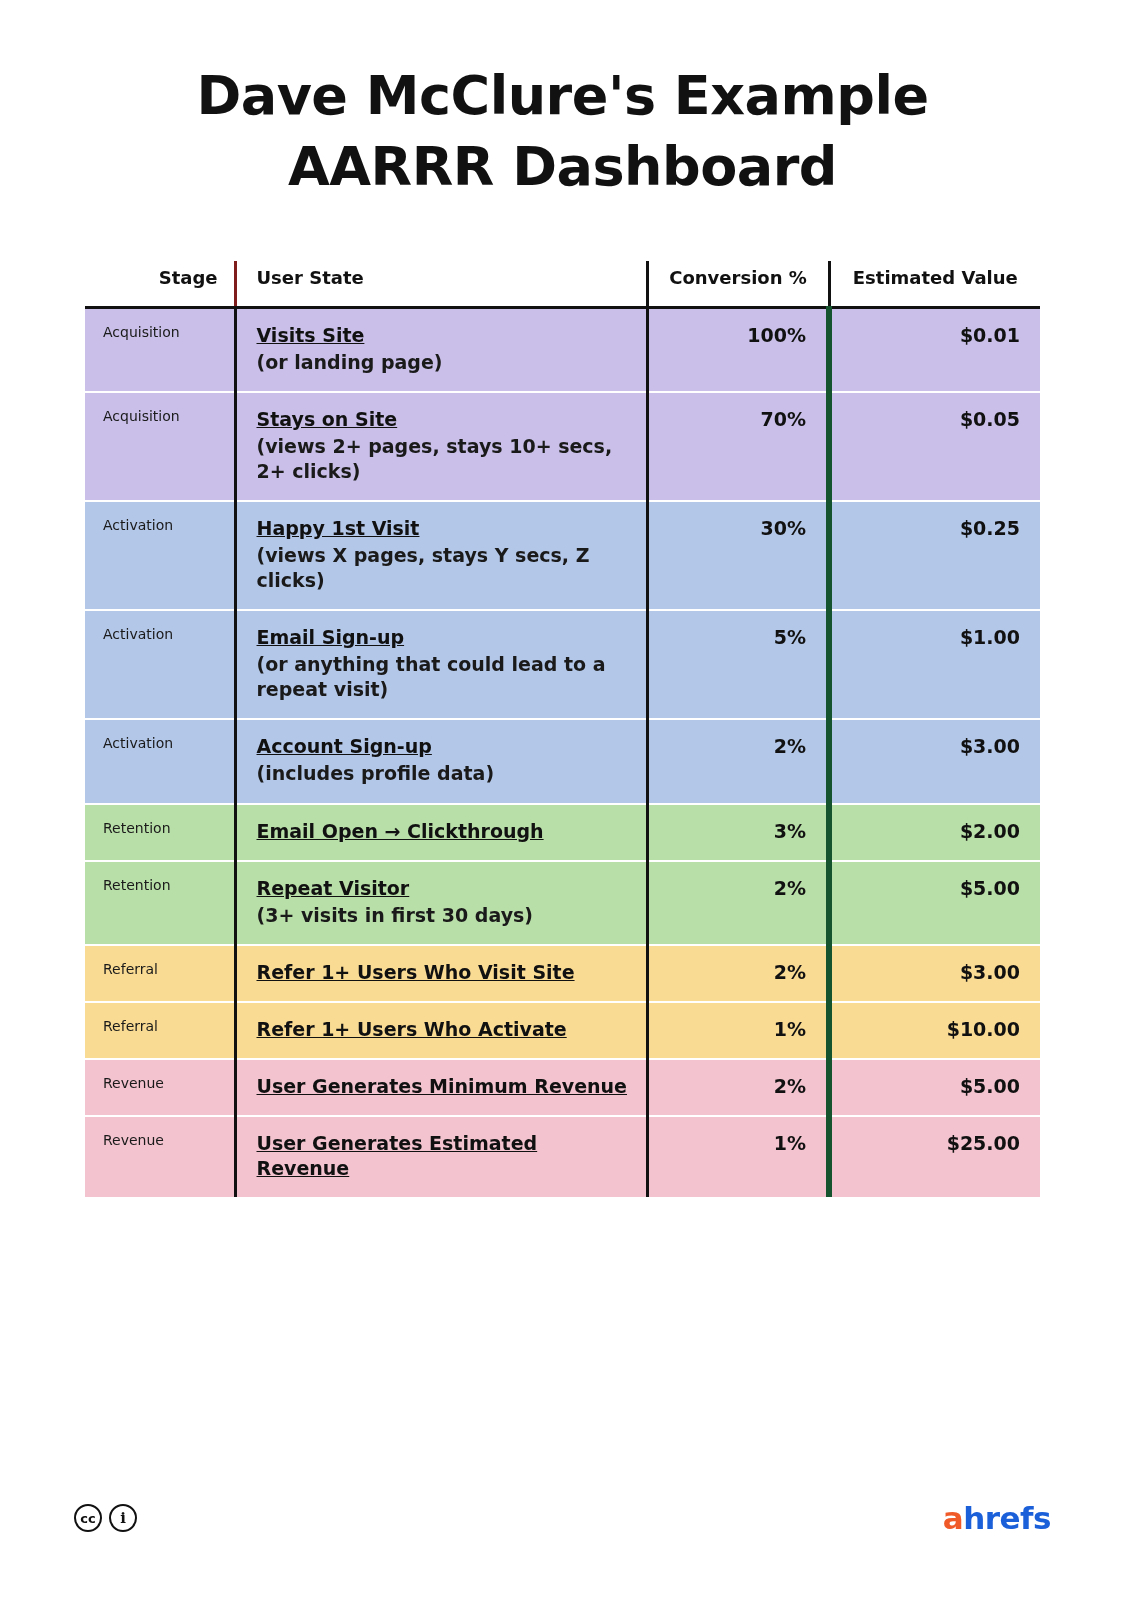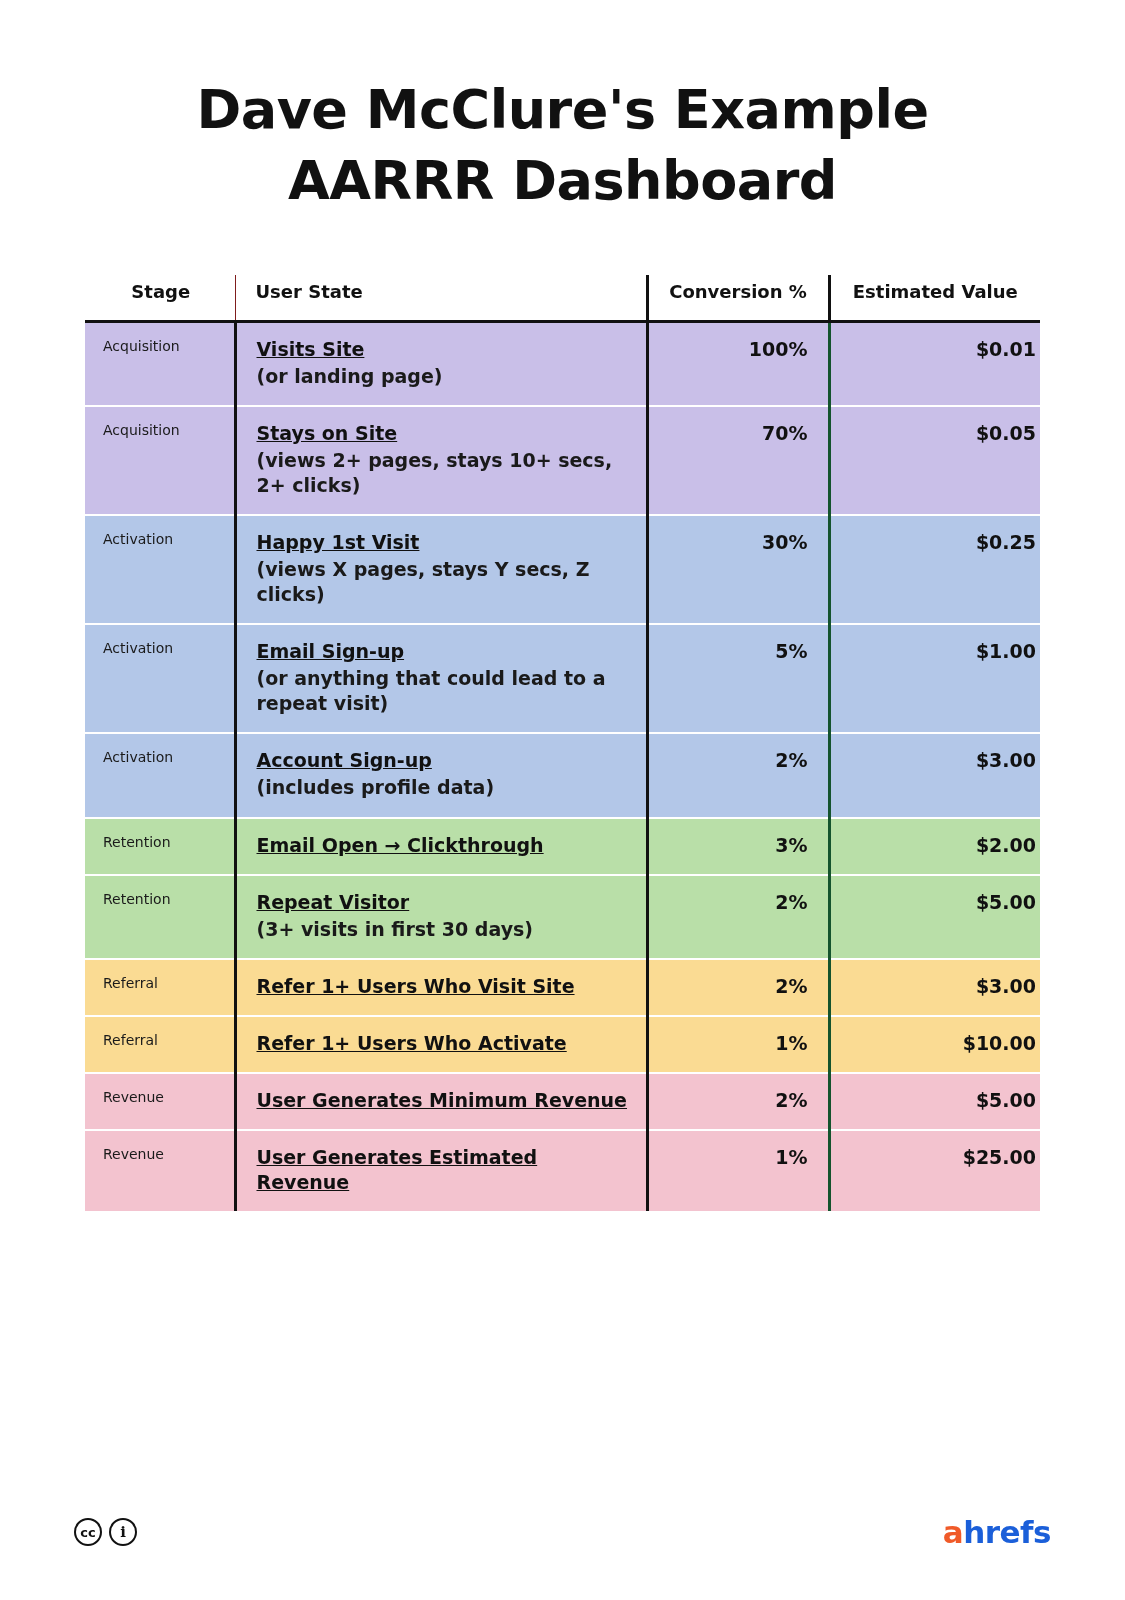--- a/index.html
+++ b/index.html
@@ -24,21 +24,21 @@
     position: relative;
   }
 
   .title {
     text-align: center;
     font-size: 54px;
     font-weight: bold;
     line-height: 1.32;
     letter-spacing: -0.5px;
     color: #111111;
-    margin: 14px;
+    margin: 0;
     padding-top: 60px;
     padding-left: 60px;
     padding-right: 60px;
   }
   .title .line { display: block; }
 
   .table-wrap {
     margin: 0 auto;
     margin-top: 58px;
     width: 955px;
@@ -57,22 +57,22 @@
 
   thead th {
     font-size: 18px;
     font-weight: bold;
     color: #111111;
     padding: 6px 16px 18px 16px;
     border-bottom: 3px solid #111111;
     vertical-align: bottom;
     background: #ffffff;
   }
-  thead th.h-stage { text-align: center; padding-left: 18px; }
-  thead th.h-state { text-align: left; padding-left: 20px; border-left: 1px solid #7f1d1d; }
+  thead th.h-stage { text-align: right; padding-left: 18px; }
+  thead th.h-state { text-align: left; padding-left: 20px; border-left: 3px solid #7f1d1d; }
   thead th.h-conv  { text-align: center; border-left: 3px solid #111111; }
   thead th.h-val   { text-align: center; border-left: 3px solid #111111; }
 
   tbody td {
     padding: 14px 16px 16px 16px;
     vertical-align: top;
     font-size: 19px;
     line-height: 1.32;
     border-bottom: 2px solid #ffffff;
   }
@@ -100,24 +100,24 @@
     margin-top: 2px;
   }
   td.conv {
     border-left: 3px solid #111111;
     text-align: right;
     font-weight: bold;
     padding-right: 20px;
     color: #111111;
   }
   td.val {
-    border-left: 3px solid #14532d;
+    border-left: 6px solid #14532d;
     text-align: right;
     font-weight: bold;
-    padding-right: 4px;
+    padding-right: 20px;
     color: #111111;
   }
 
   tbody tr:last-child td { border-bottom: none; }
 
   .footer {
     position: absolute;
     left: 0;
     right: 0;
     bottom: 62px;

